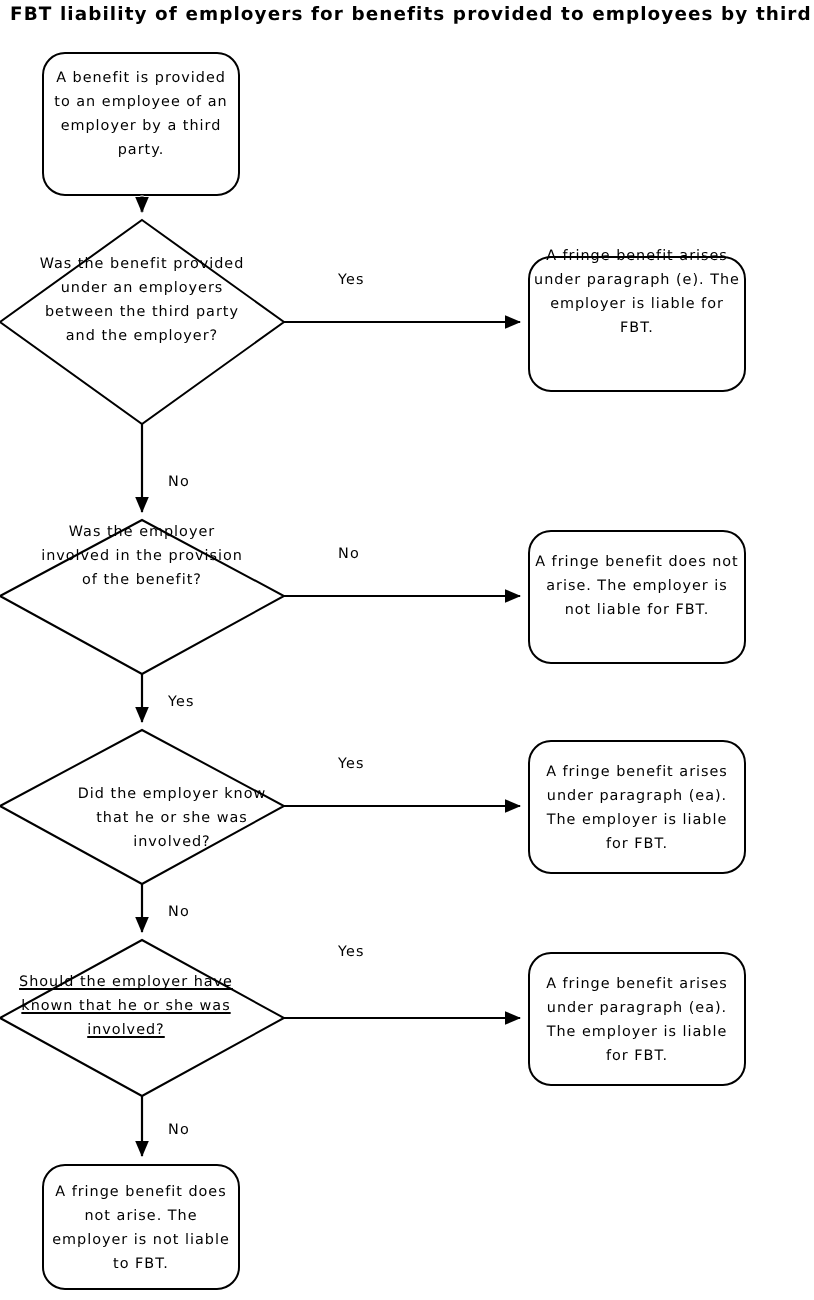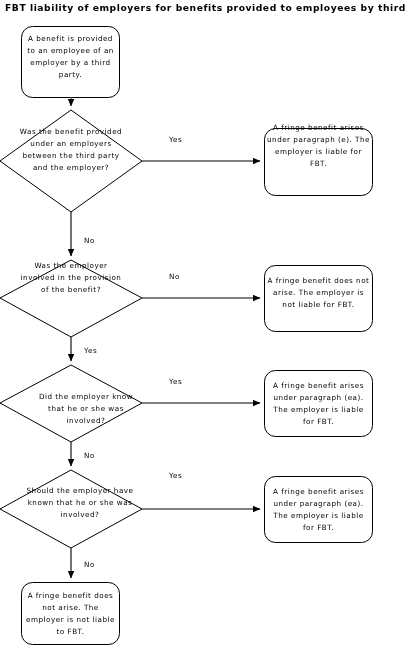--- a/index.html
+++ b/index.html
@@ -114,21 +114,21 @@
   <div class="node-text" style="left:267px; top:122px; width:103px;">A fringe benefit arises under paragraph (e). The employer is liable for FBT.</div>
 
   <div class="node-text" style="left:17px; top:260px; width:108px;">Was the employer involved in the provision of the benefit?</div>
 
   <div class="node-text" style="left:267px; top:275px; width:103px;">A fringe benefit does not arise. The employer is not liable for FBT.</div>
 
   <div class="node-text" style="left:32px; top:379px; width:108px;margin-top:12px;">Did the employer know that he or she was involved?</div>
 
   <div class="node-text" style="left:267px; top:380px; width:103px;">A fringe benefit arises under paragraph (ea). The employer is liable for FBT.</div>
 
-  <div class="node-text" style="left:22px; top:485px; width:116px;">Should the employer have known that he or she was involved?</div>
+  <div class="node-text" style="left:5px; top:485px; width:116px;text-decoration:underline;">Should the employer have known that he or she was involved?</div>
 
   <div class="node-text" style="left:267px; top:486px; width:103px;">A fringe benefit arises under paragraph (ea). The employer is liable for FBT.</div>
 
   <div class="node-text" style="left:24px; top:590px; width:93px;">A fringe benefit does not arise. The employer is not liable to FBT.</div>
 
   <div class="edge-label" style="left:169px; top:135px;">Yes</div>
   <div class="edge-label" style="left:84px; top:236px;">No</div>
 
   <div class="edge-label" style="left:169px; top:272px;">No</div>
   <div class="edge-label" style="left:84px; top:346px;">Yes</div>

